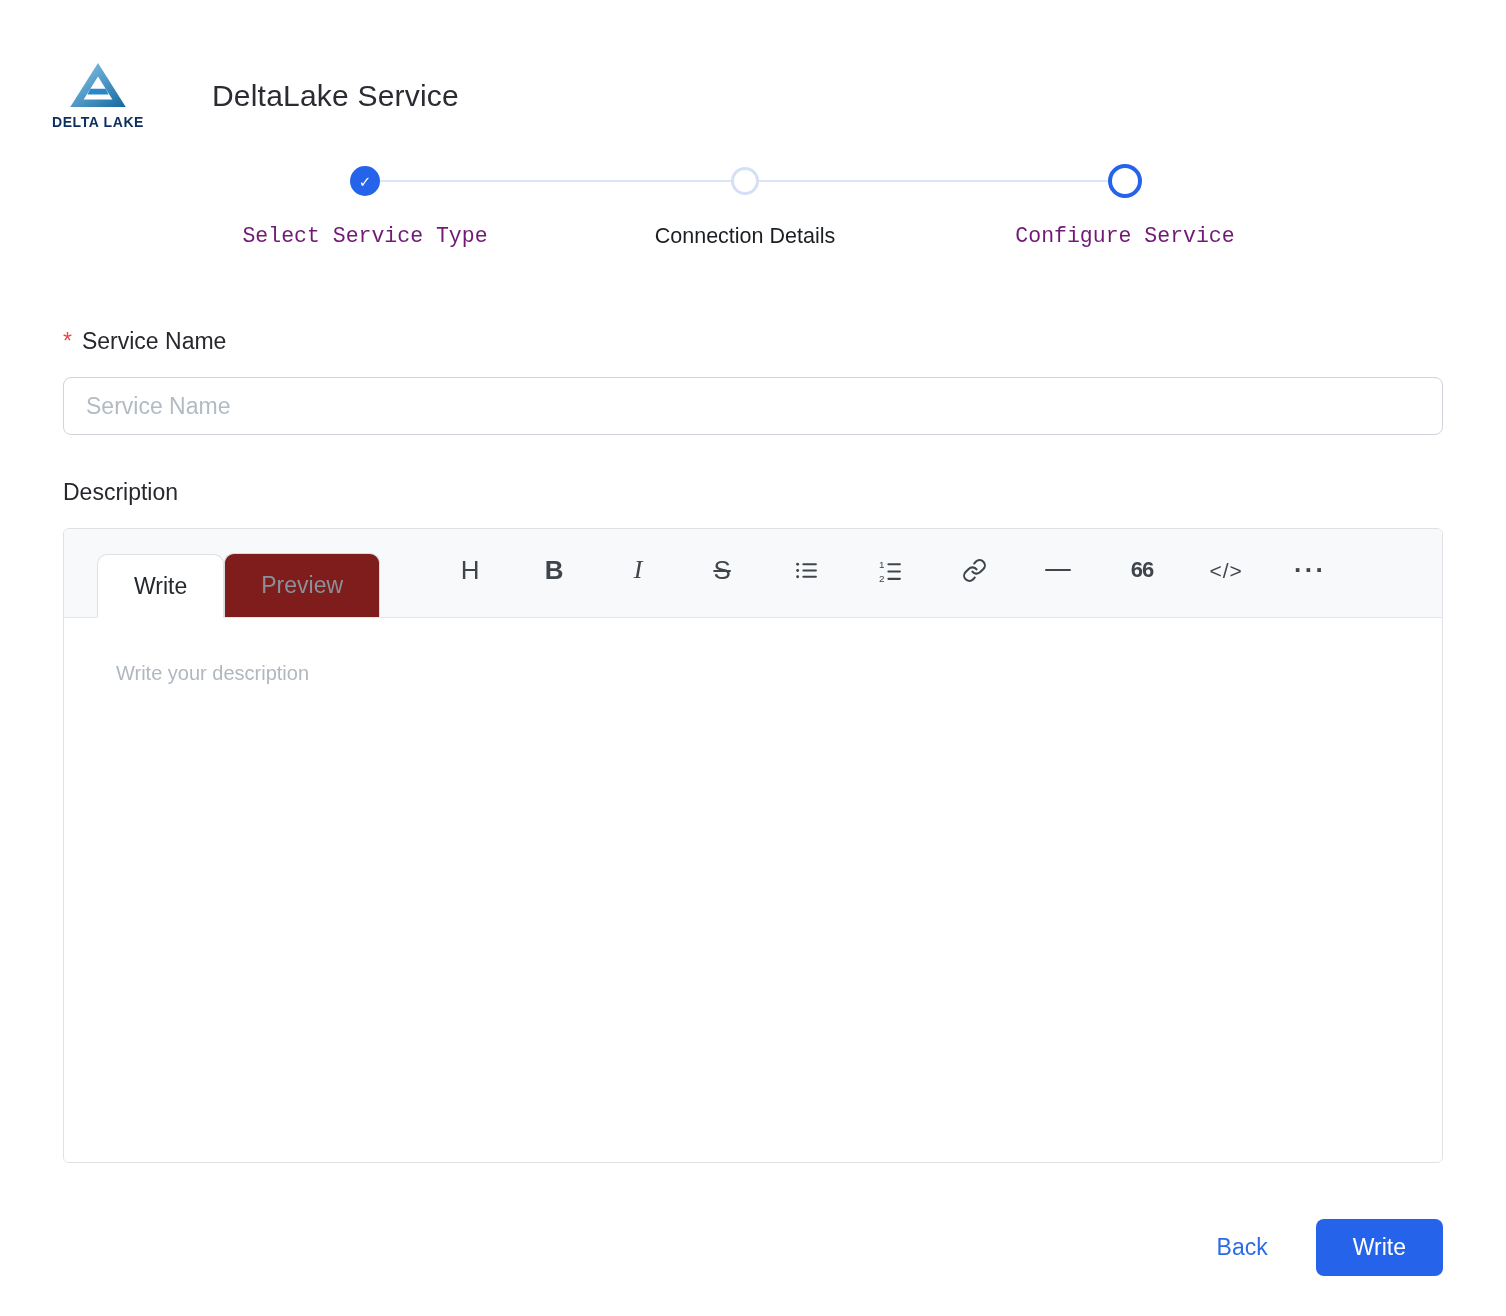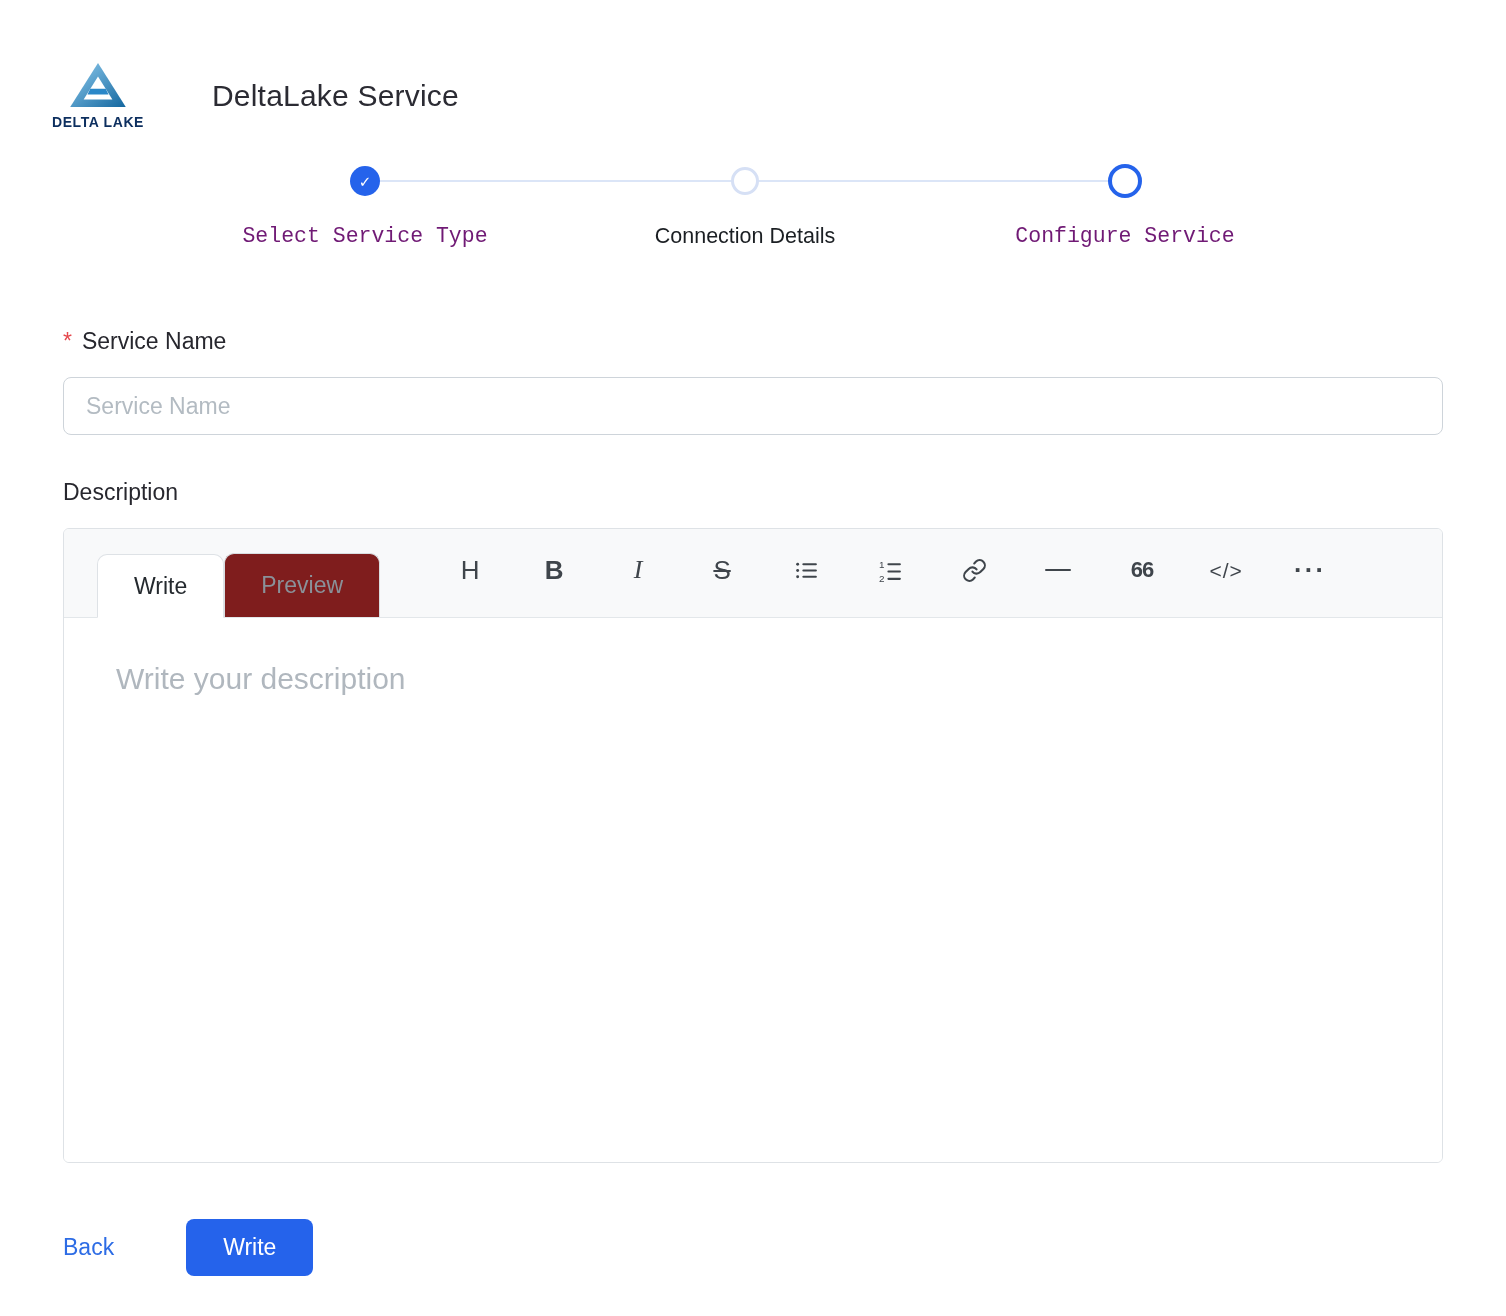--- a/index.html
+++ b/index.html
@@ -76,27 +76,27 @@
   .tg.i { font-style: italic; font-family: "Liberation Serif", serif; }
   .tg.s { text-decoration: line-through; }
   .tg.q { font-weight: 700; font-size: 22px; letter-spacing: -1px; }
   .tg.code { font-size: 21px; font-weight: 500; letter-spacing: 1px; }
   .tg.more { font-weight: 700; font-size: 26px; letter-spacing: 2px; }
   .hr-glyph { display: inline-block; width: 26px; height: 2.5px; background: #3f454b; border-radius: 1px; }
 
   .editor-body { flex: 1; display: flex; }
   .editor-textarea {
     flex: 1; border: none; outline: none; resize: none;
-    padding: 44px 52px; font-size: 30px; color: #212529;
+    padding: 44px 52px; font-size: 20px; color: #212529;
     font-family: "Liberation Sans", sans-serif; background: #ffffff;
   }
   .editor-textarea::placeholder { color: #b0b7be; }
 
   
-  .footer { display: flex; justify-content: flex-start; align-items: center; gap: 72px; margin-top: 56px; }
+  .footer { display: flex; justify-content: flex-end; align-items: center; gap: 48px; margin-top: 56px; }
   .back-link {
     background: transparent; border: none; color: #2d6ce5;
     font-size: 23px; cursor: pointer; font-family: "Liberation Sans", sans-serif;
   }
   .next-button {
     background: #2563eb; color: #ffffff; border: none; border-radius: 8px;
     font-size: 23px; padding: 15px 37px; cursor: pointer;
     font-family: "Liberation Sans", sans-serif;
   }
 </style>

